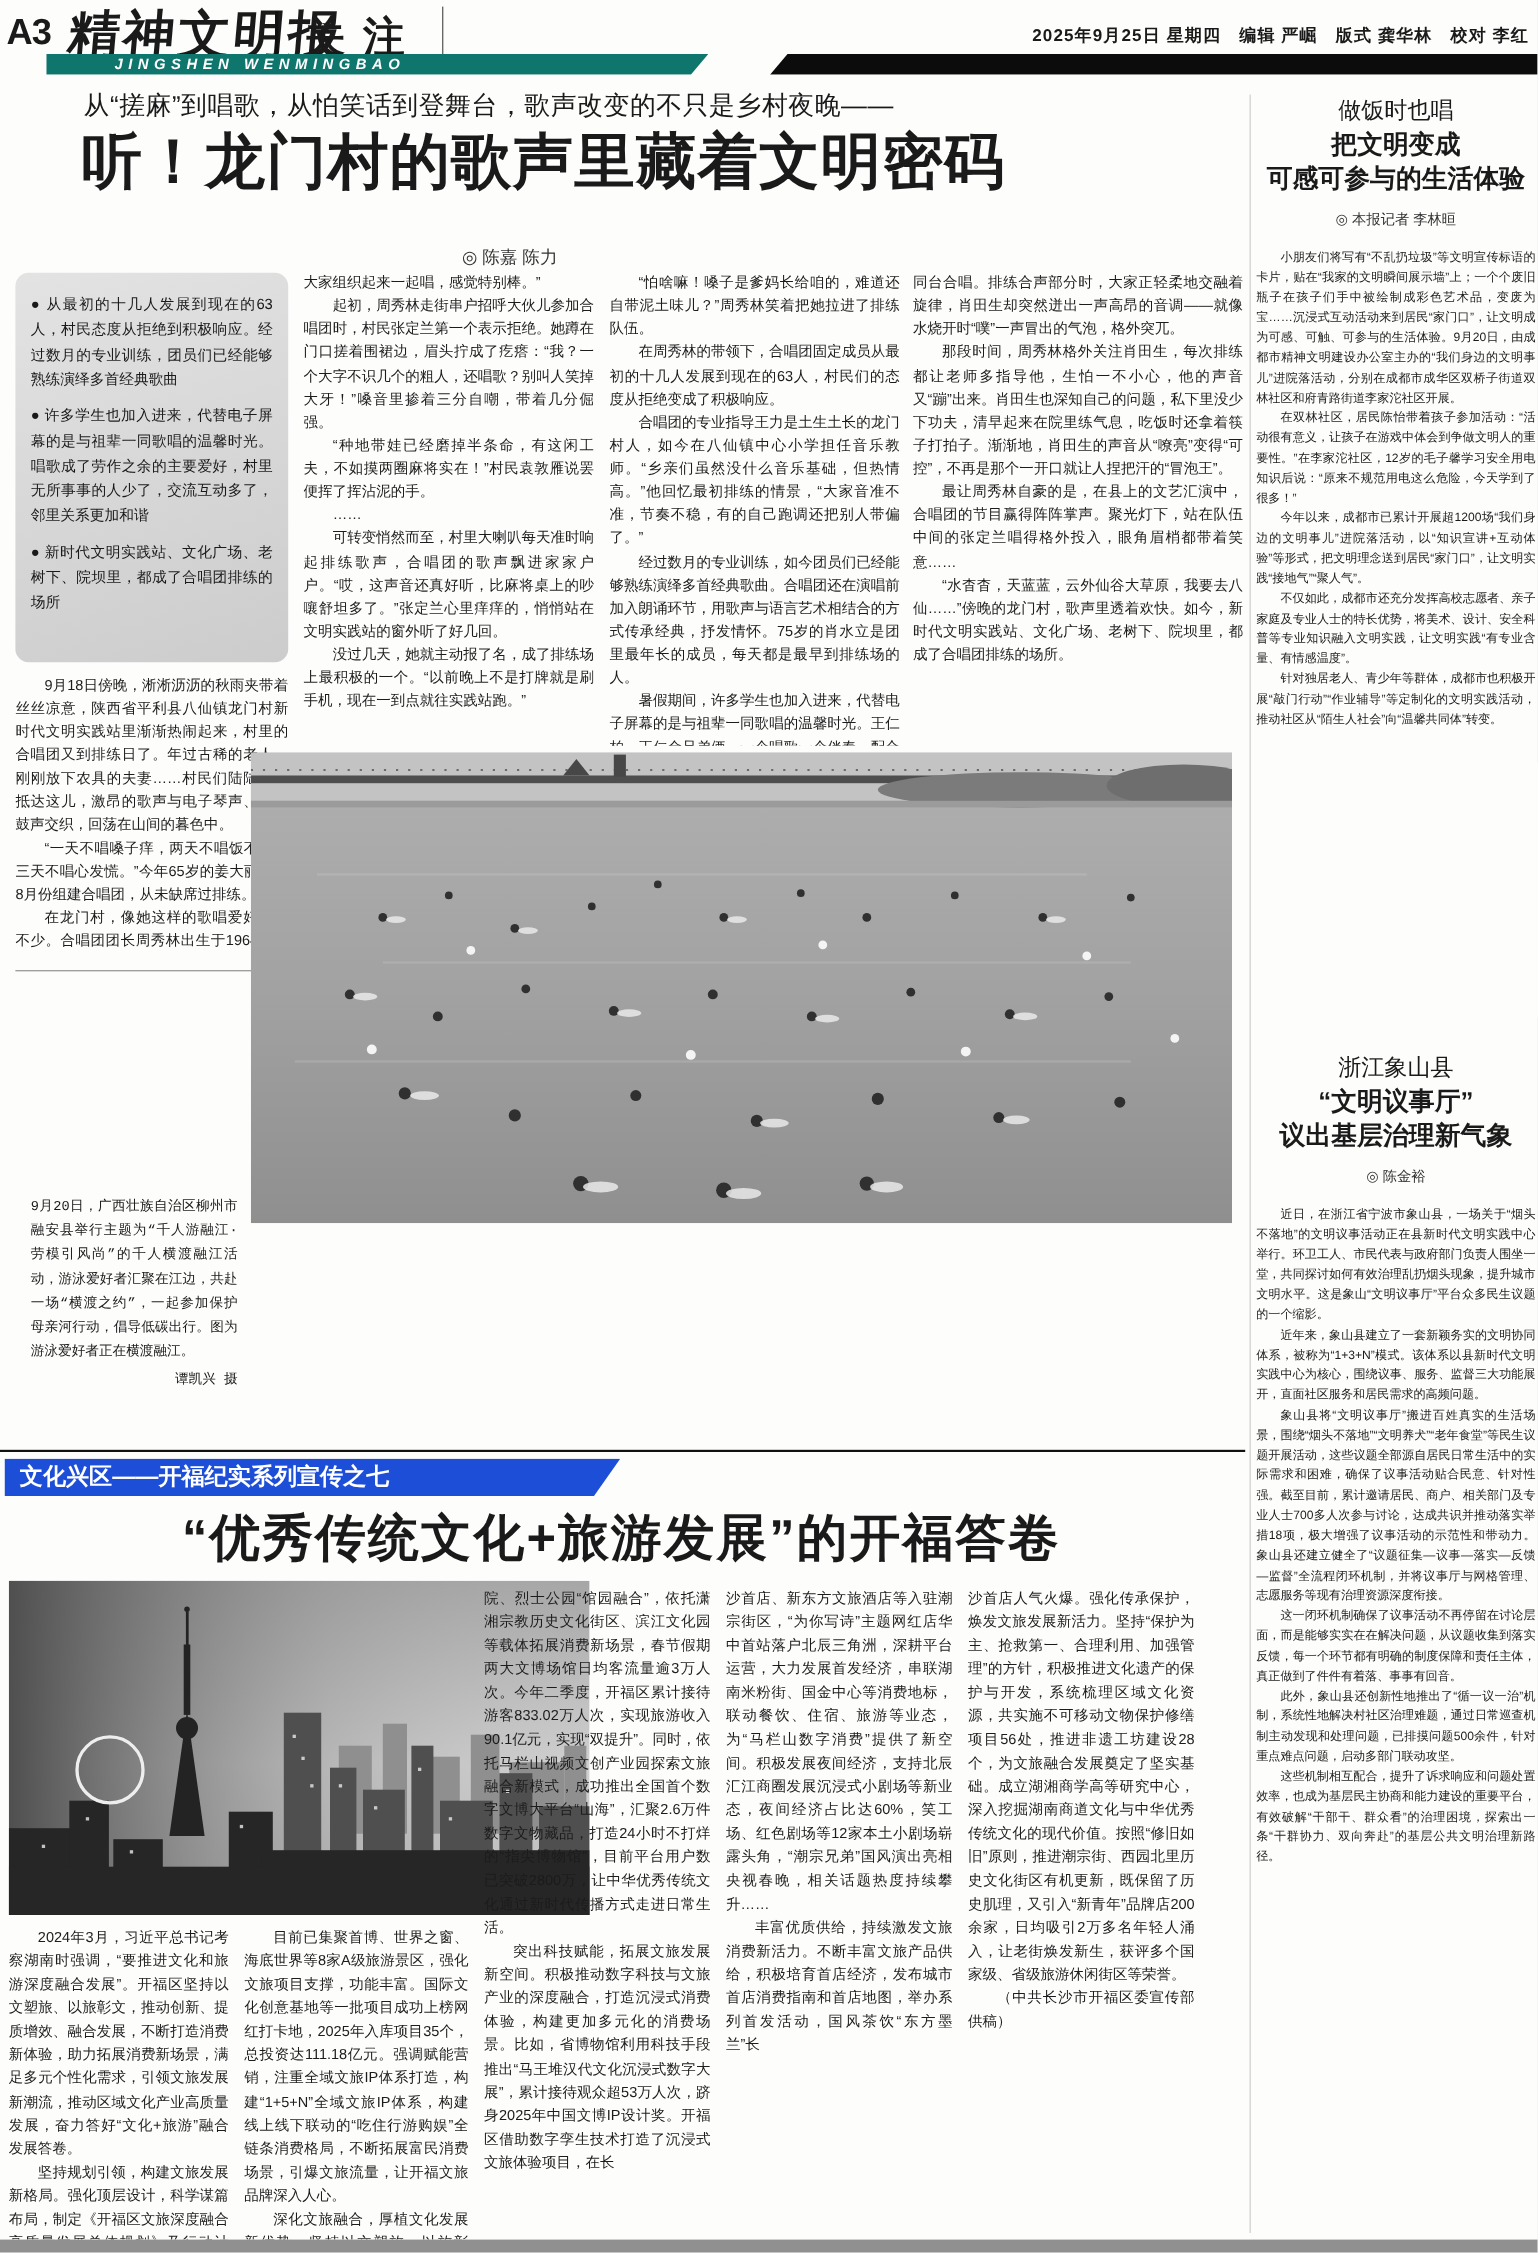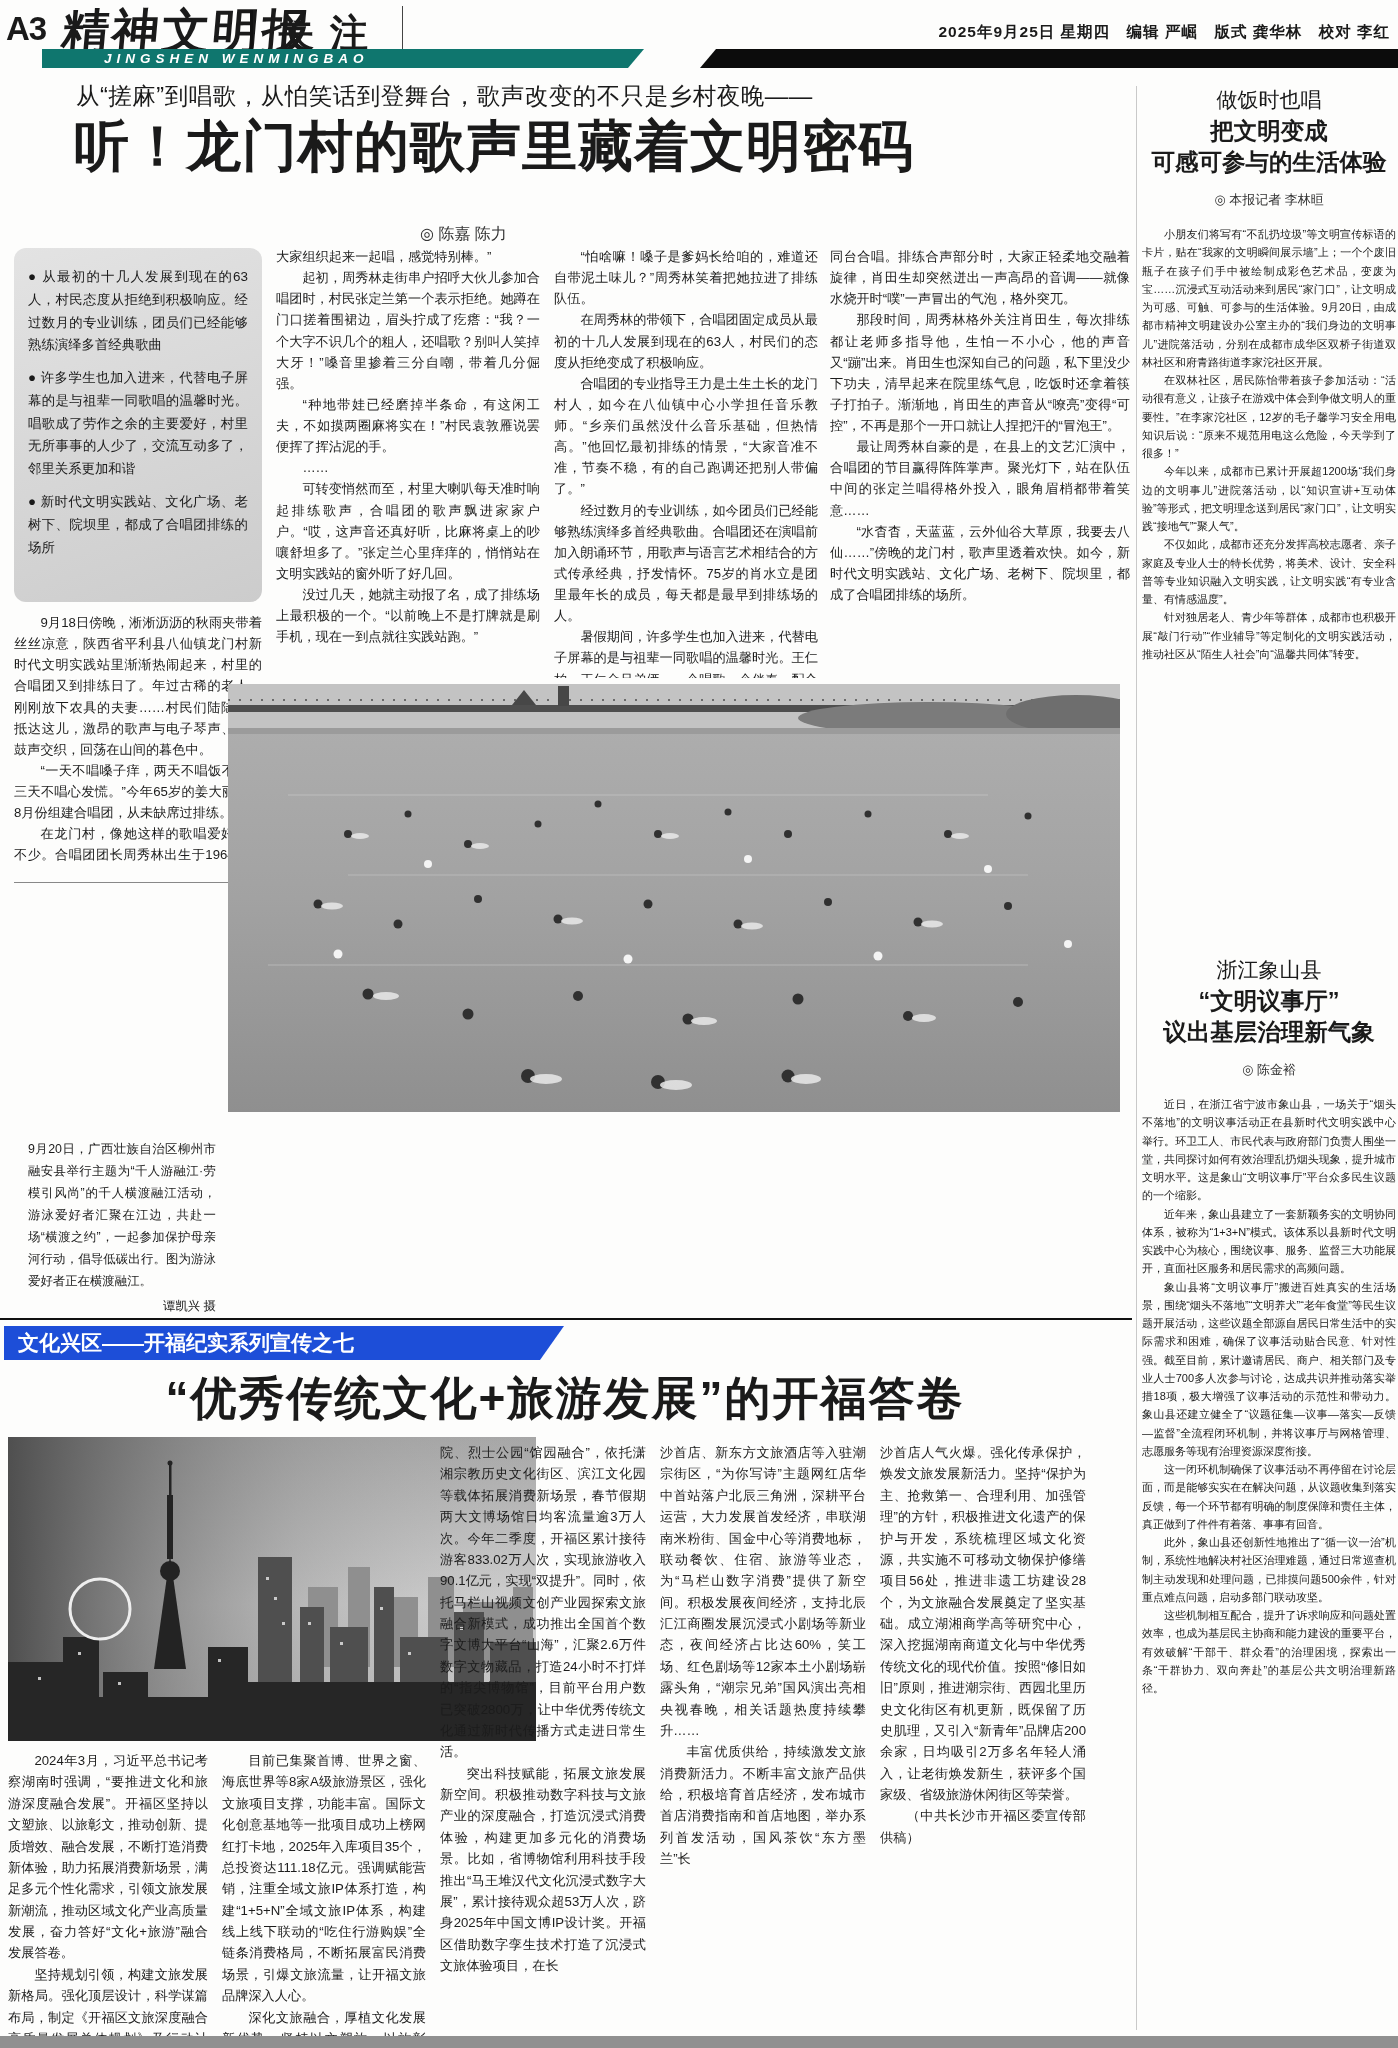--- a/index.html
+++ b/index.html
@@ -31,21 +31,21 @@
   .col{position:absolute;text-align:justify;overflow:hidden;font-size:13.2px;line-height:1.6;color:#1c1c1c;}
   .col p{margin:0;text-indent:2em;}
   .cont p:first-child{text-indent:0;}
   #m-col1{left:14px;top:612px;width:248px;height:256px;}
   #m-rule{left:14px;top:882px;width:248px;height:1px;background:#888;}
   #m-col2{left:276px;top:246px;width:264px;height:432px;}
   #m-col3{left:554px;top:246px;width:264px;height:432px;}
   #m-col4{left:830px;top:246px;width:300px;height:432px;}
   #photo1{left:228px;top:684px;width:892px;height:428px;}
   #photo1 svg,#photo2 svg{display:block;width:100%;height:100%;}
-  #photo-caption{left:28px;top:1138px;width:188px;font-family:Liberation Sans, sans-serif;
+  #photo-caption{left:28px;top:1086px;width:188px;font-family:Liberation Mono, monospace;
                  font-size:12.4px;line-height:1.78;text-align:justify;}
   #photo-caption .cap-credit{display:block;text-align:right;margin-top:2px;}
   
   .sb{position:absolute;left:1142px;width:254px;overflow:hidden;}
   #chengdu{top:86px;height:866px;}
   #xiangshan{top:956px;height:1076px;}
   .sb-region{text-align:center;font-size:21px;font-weight:500;margin:0;}
   .sb-h{text-align:center;font-size:23.5px;font-weight:800;line-height:1.3;margin:2px 0 0 0;}
   .sb-byline{text-align:center;font-size:13px;color:#333;margin:14px 0 16px 0;}
   .sb-body{font-size:11px;line-height:1.66;text-align:justify;}

